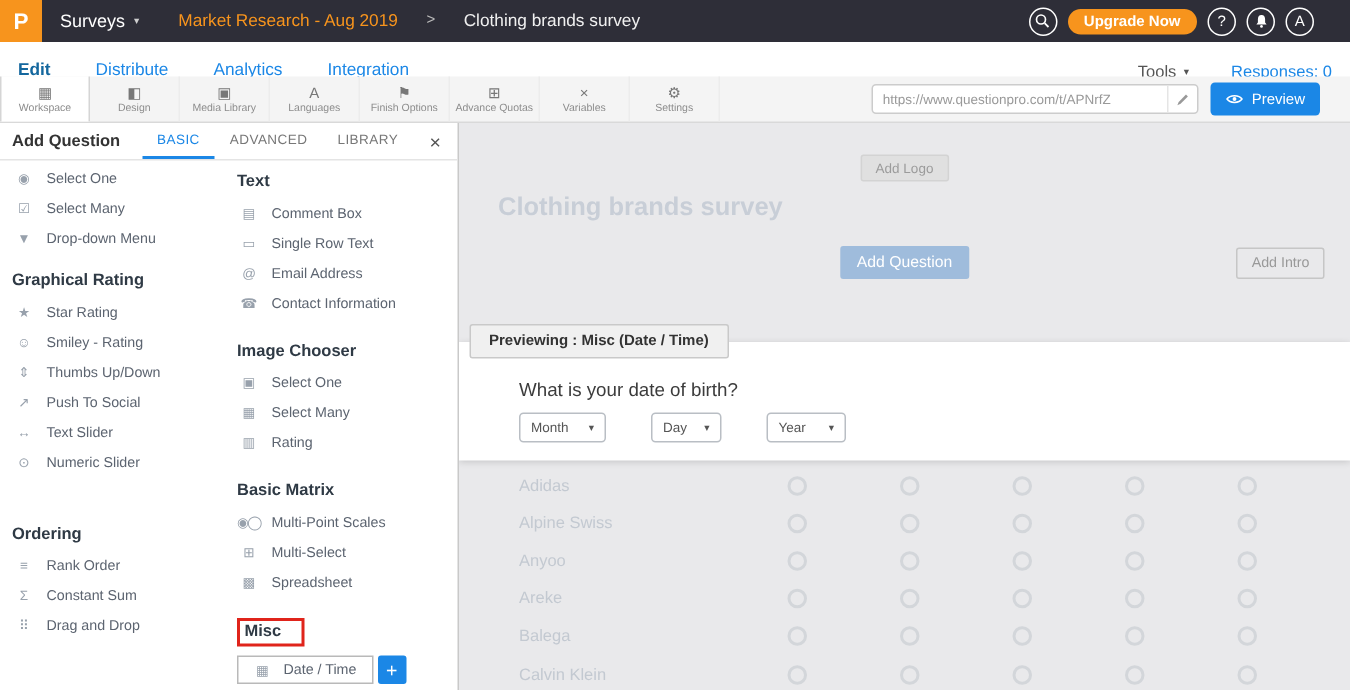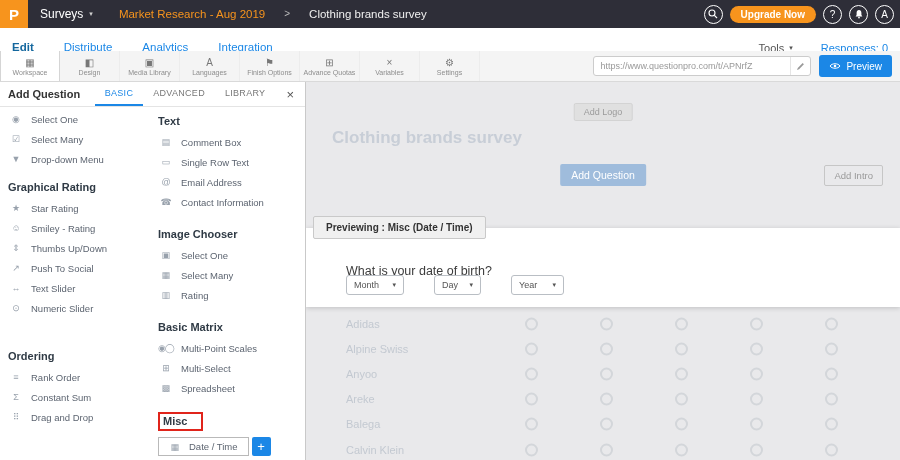--- a/index.html
+++ b/index.html
@@ -9,41 +9,41 @@
 
   
   .topbar { position:absolute; top:0; left:0; right:0; height:28px; background:#2e2e38; display:flex; align-items:center; color:#fff; }
   .logo { width:28px; height:28px; background:#f7941d; display:flex; align-items:center; justify-content:center; font-weight:bold; font-size:15px; color:#fff; flex:none; cursor:pointer; }
   .product { margin-left:12px; font-size:12px; display:flex; align-items:center; gap:6px; cursor:pointer; }
   .product .caret { font-size:7px; color:#cfcfcf; }
   .breadcrumb { margin-left:26px; font-size:11.5px; display:flex; align-items:flex-start; gap:19px; }
   .crumb-orange { color:#f7941d; cursor:pointer; }
   .crumb-sep { color:#bbb; font-size:10px; }
   .crumb-white { color:#f0f0f0; }
-  .topbar-right { margin-left:auto; display:flex; align-items:center; gap:7px; margin-right:6px; }
+  .topbar-right { margin-left:auto; display:flex; align-items:center; gap:7px; margin-right:24px; }
   .circle-btn { width:19px; height:19px; border:1px solid #fff; border-radius:50%; display:flex; align-items:center; justify-content:center; font-size:10px; color:#fff; cursor:pointer; flex:none; }
   .upgrade { background:#f7941d; border-radius:10px; padding:3px 11px; font-size:10px; font-weight:bold; color:#fff; cursor:pointer; }
 
   
   .navbar { position:absolute; top:28px; left:0; right:0; height:40px; background:#fff; border-bottom:1px solid #e2e2e2; display:flex; align-items:stretch; }
   .nav-tabs { display:flex; margin-left:10px; }
   .nav-tab { margin-right:26px; display:flex; align-items:center; padding:0 2px; color:#1b87e6; font-size:11.5px; cursor:pointer; border-bottom:2px solid transparent; }
   .nav-tab.active { color:#14679e; border-bottom-color:#1b87e6; font-weight:bold; }
   .nav-right { margin-left:auto; display:flex; align-items:center; gap:28px; margin-right:12px; }
   .tools { color:#555; font-size:11px; display:flex; align-items:center; gap:5px; cursor:pointer; }
   .tools .caret { font-size:7px; }
   .responses { color:#1b87e6; font-size:11px; cursor:pointer; }
 
   
   .toolbar { position:absolute; top:51px; left:0; right:0; height:31px; background:#f4f4f4; border-bottom:1px solid #d9d9d9; display:flex; align-items:stretch; }
   .tool { width:60px; display:flex; flex-direction:column; align-items:center; justify-content:center; gap:1px; cursor:pointer; border-right:1px solid #ececec; }
   .tool.active { background:#fff; border-left:1px solid #d5d5d5; border-right:1px solid #d5d5d5; }
   .ticon { font-size:10px; line-height:11px; color:#777; }
   .tlabel { font-size:7px; color:#8d8d8d; white-space:nowrap; }
-  .toolbar-right { margin-left:auto; display:flex; align-items:center; gap:8px; padding-right:8px; }
+  .toolbar-right { margin-left:auto; display:flex; align-items:center; gap:8px; padding-right:20px; }
   .urlbox { width:218px; height:20px; background:#fff; border:1px solid #ccc; border-radius:3px; display:flex; align-items:center; overflow:hidden; }
   .urlbox input { flex:1; border:none; outline:none; font-size:9px; color:#999; padding:0 6px; background:transparent; font-family:inherit; }
   .pencil { width:20px; height:100%; display:flex; align-items:center; justify-content:center; border-left:1px solid #e5e5e5; cursor:pointer; }
   .preview-btn { height:22px; background:#1b87e6; color:#fff; border-radius:3px; display:flex; align-items:center; gap:5px; padding:0 10px; font-size:10px; cursor:pointer; }
 
   
   .panel { position:absolute; top:82px; left:0; width:306px; bottom:0; background:#fff; border-right:1px solid #c9c9c9; overflow:hidden; }
   .panel-header { height:25px; border-bottom:1px solid #e4e4e4; display:flex; align-items:stretch; }
   .panel-title { font-size:11px; font-weight:bold; color:#333; margin-left:8px; display:flex; align-items:center; }
   .panel-tabs { margin-left:auto; display:flex; align-items:stretch; }
@@ -75,21 +75,21 @@
 
   .matrix { position:absolute; top:229px; left:0; right:0; }
   .mrow { height:25.2px; position:relative; }
   .mlabel { position:absolute; left:40px; top:50%; transform:translateY(-50%); font-size:11px; color:#c3c9d1; }
   .radio { position:absolute; top:50%; transform:translateY(-50%); width:13px; height:13px; border-radius:50%; border:2px solid #d3d6da; background:#e9e9eb; cursor:pointer; }
   .radio.c1 { left:219px; } .radio.c2 { left:294px; } .radio.c3 { left:369px; }
   .radio.c4 { left:444px; } .radio.c5 { left:519px; }
 
   .preview-card { position:absolute; left:0; right:0; top:146px; height:79px; background:#fff; box-shadow:0 1px 5px rgba(0,0,0,.18); }
   .preview-tab { position:absolute; top:-12px; left:7px; background:#f0f0f0; border:1px solid #c9c9c9; border-radius:2px; padding:5px 12px; font-size:10px; font-weight:bold; color:#333; }
-  .preview-q { position:absolute; left:40px; top:36px; font-size:12.5px; color:#3c3c3c; }
+  .preview-q { position:absolute; left:40px; top:25px; font-size:12.5px; color:#3c3c3c; }
   .preview-selects { position:absolute; left:40px; top:47px; display:flex; gap:30px; }
   .psel { display:flex; align-items:center; justify-content:space-between; border:1px solid #b9bec4; border-radius:3px; background:#fff; font-size:9px; color:#555; padding:4px 7px; cursor:pointer; }
   .psel .scaret { font-size:7px; color:#555; margin-left:10px; }
   .psel.w1 { min-width:58px; } .psel.w2 { min-width:47px; } .psel.w3 { min-width:53px; }
 </style>
 </head>
 <body>
 
 <div class="page">
 

